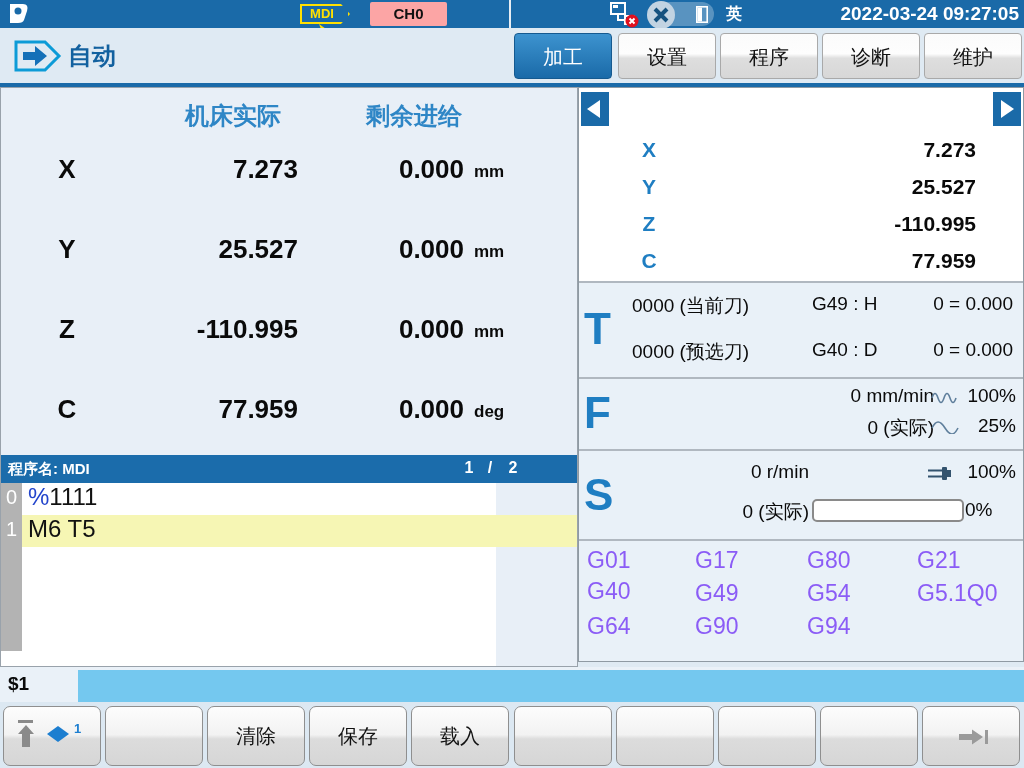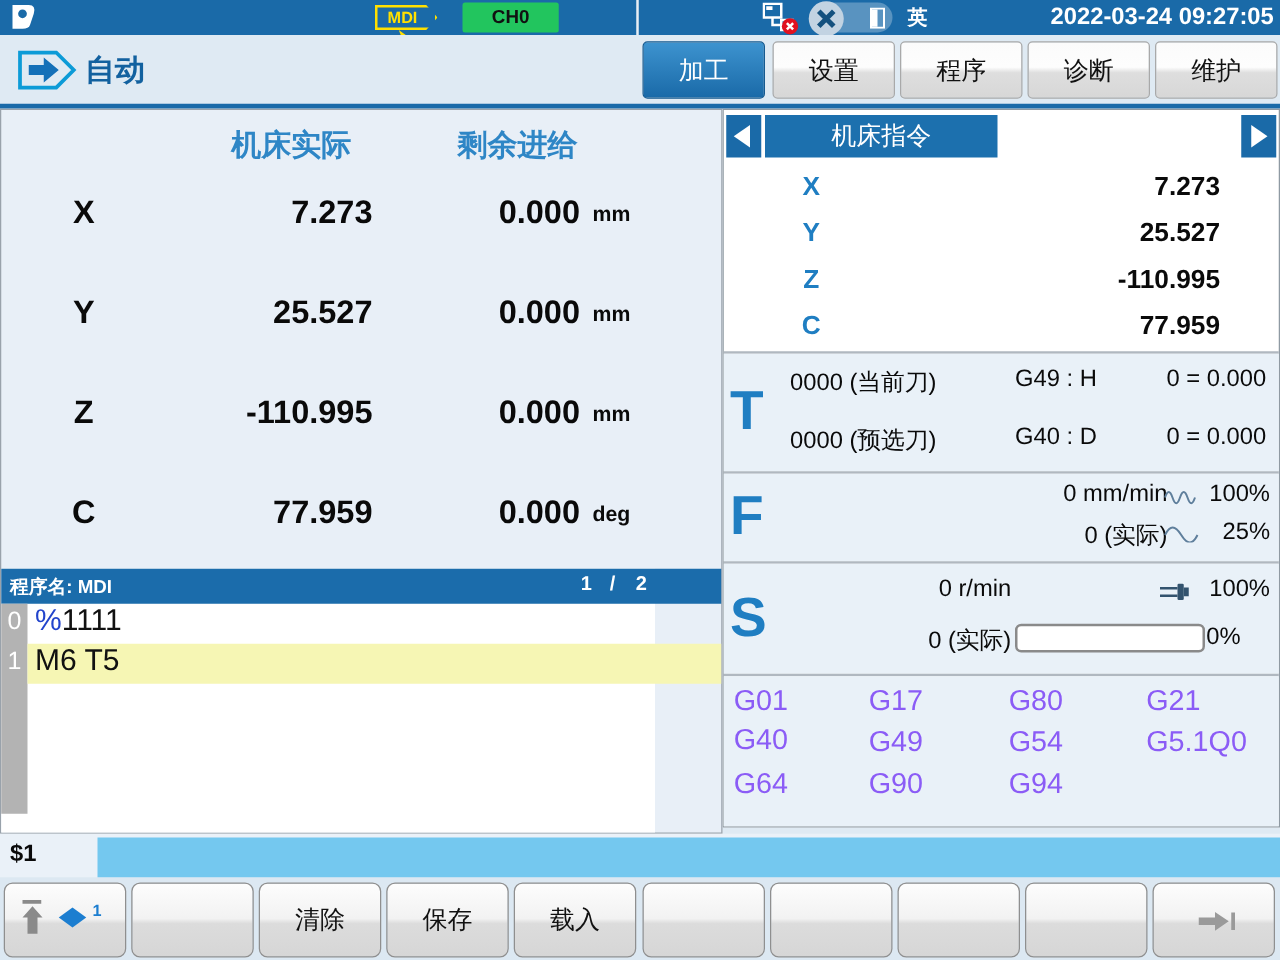--- a/index.html
+++ b/index.html
@@ -6,21 +6,21 @@
   #root{position:relative;width:1024px;height:768px;overflow:hidden;
         font-family:"Liberation Sans",sans-serif;background:#dfeaf3;}
   
   .titlebar{position:absolute;left:0;top:0;width:1024px;height:28px;background:#1a6aa8;}
   .logo{position:absolute;left:8px;top:3px;display:flex;align-items:center;flex-direction:column;}
   .logo-text{color:#fff;font-weight:bold;font-style:italic;font-size:15px;letter-spacing:-1px;margin-left:-14px;}
   .mdi-badge{position:absolute;left:300px;top:4px;display:flex;align-items:center;flex-direction:column;}
   .mdi-box{display:inline-block;width:40px;height:16px;border:2px solid #ffe000;color:#ffe000;
            font-size:13px;font-weight:bold;text-align:center;line-height:16px;
            clip-path:polygon(0 0,82% 0,100% 50%,82% 100%,0 100%);padding-right:6px;}
-  .ch-badge{position:absolute;left:370px;top:2px;width:77px;height:24px;background:#22c55e;
+  .ch-badge{position:absolute;left:370px;top:2px;width:77px;height:24px;background:#fca5a5;
             color:#111;font-size:15px;font-weight:bold;text-align:center;line-height:24px;border-radius:2px;}
   .tb-divider{position:absolute;left:509px;top:0;width:2px;height:28px;background:#e8eef4;}
   .net-icon{position:absolute;left:610px;top:2px;}
   .lang-pill{position:absolute;left:650px;top:2px;width:64px;height:24px;background:rgba(255,255,255,0.28);
              border-radius:12px;display:flex;align-items:center;}
   .circle-x{position:absolute;left:-4px;top:-2px;}
   .book-icon{position:absolute;left:46px;top:4px;}
   .lang{position:absolute;left:726px;top:4px;color:#fff;font-size:16px;font-weight:bold;}
   .clock{position:absolute;right:5px;top:3px;color:#fff;font-size:19px;font-weight:bold;}
   
@@ -35,21 +35,21 @@
   
   .left-panel{position:absolute;left:0;top:87px;width:578px;height:580px;background:#e8eff7;
               border:1px solid #99a2ab;box-sizing:border-box;}
   .dro-h{position:absolute;font-size:24px;font-weight:bold;color:#2e86c6;text-align:center;top:12px;}
   .dro-h1{left:122px;width:220px;} .dro-h2{left:303px;width:220px;}
   .dro-row{position:absolute;left:0;width:576px;height:34px;}
   .dro-ax{position:absolute;left:48px;width:36px;text-align:center;font-size:26px;font-weight:bold;color:#0a0a0a;}
   .dro-v1{position:absolute;left:90px;width:207px;text-align:right;font-size:26px;font-weight:bold;color:#0a0a0a;}
   .dro-v2{position:absolute;left:256px;width:207px;text-align:right;font-size:26px;font-weight:bold;color:#0a0a0a;}
   .dro-u{position:absolute;left:473px;width:60px;font-size:17px;font-weight:bold;color:#0a0a0a;padding-top:8px;}
-  .program{position:absolute;left:0;top:367px;width:495px;height:211px;background:#fff;padding-left:28px;}
+  .program{position:absolute;left:0;top:367px;width:495px;height:211px;background:#fff;}
   .prog-head{position:absolute;left:0;top:0;width:576px;height:28px;background:#1b6cab;}
   .prog-title{position:absolute;left:7px;top:5px;color:#fff;font-size:15px;font-weight:bold;}
   .prog-pg{position:absolute;top:4px;color:#fff;font-size:16px;font-weight:bold;text-align:center;}
   .prog-gutter{position:absolute;left:0;top:28px;width:21px;height:168px;background:#b3b3b3;}
   .prog-line{position:absolute;left:0;width:576px;height:32px;font-size:24px;}
   .prog-num{position:absolute;left:0;width:21px;text-align:center;color:#fff;font-size:20px;padding-top:3px;}
   .prog-text{position:absolute;left:27px;top:0;color:#111;white-space:pre;}
   .prog-hl{position:absolute;left:21px;top:0;width:555px;height:32px;background:#f6f6b4;}
   .pct-blue{color:#2244cc;}
   
@@ -196,21 +196,20 @@
         <span class="prog-num">1</span>
         <span class="prog-text"><span class="pct-blue"></span><span>M6 T5</span></span>
       </div>
     </div>
   </div>
 
   <div class="right-panel">
     <div class="rp-btn rp-prev">
         <span class="tri"></span>
       </div>
-    <div class="rp-tab rp-tab1">机床指令</div>
     <div class="rp-btn rp-next">
         <span class="tri"></span>
       </div>
 
     <div class="rax-row" style="top:50px">
       <span class="rax-l">X</span>
       <span class="rax-v">7.273</span>
     </div>
     <div class="rax-row" style="top:87px">
       <span class="rax-l">Y</span>

